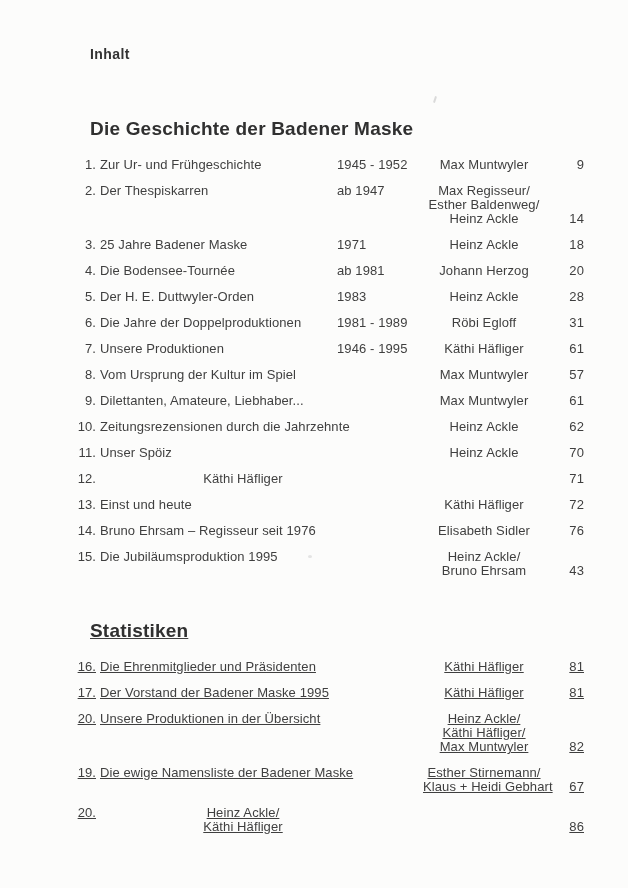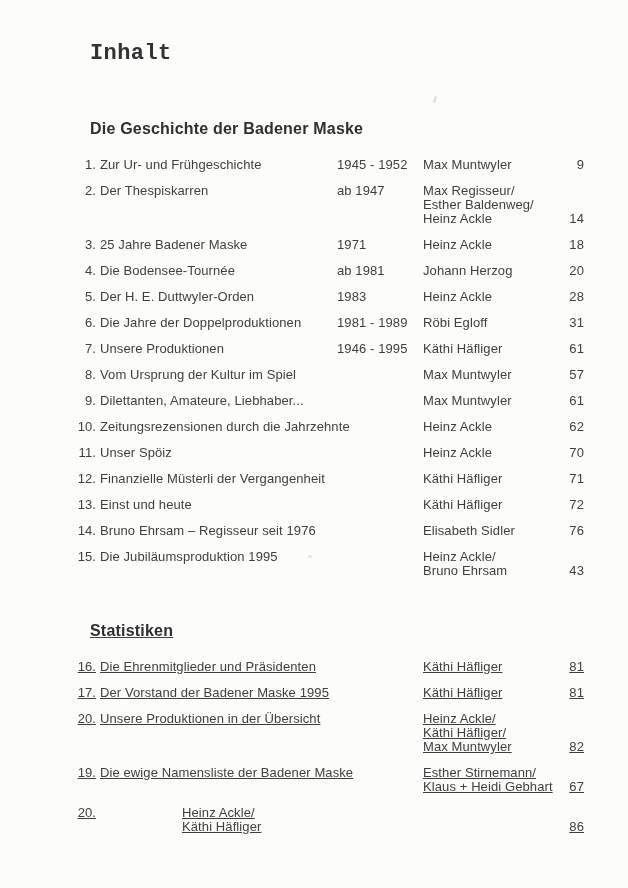--- a/index.html
+++ b/index.html
@@ -19,37 +19,36 @@
     width: 628px;
     height: 888px;
     background: #fcfcfb;
   }
   .content {
     display: flow-root;
     padding: 42px 44px 0 76px;
   }
   .page-title {
     margin: 0 0 54px 14px;
-    font-size: 22px;
+    font-size: 14px;
     line-height: 24px;
     font-weight: bold;
     letter-spacing: 0.4px;
     color: #333333;
-    font-family: Liberation Mono, monospace;
   }
   .toc-section {
     display: flow-root;
   }
   .toc-section + .toc-section {
     padding-top: 32px;
     text-decoration: underline;
   }
   .section-heading {
     margin: 0 0 20px 14px;
-    font-size: 16px;
+    font-size: 19px;
     line-height: 18px;
     font-weight: bold;
     letter-spacing: 0.2px;
     color: #303030;
   }
   .rows {
     display: flow-root;
   }
   .row {
     display: flex;
@@ -72,20 +71,21 @@
     white-space: nowrap;
   }
   .date {
     flex: 0 0 86px;
     width: 86px;
     white-space: nowrap;
   }
   .authors {
     flex: 0 0 122px;
     width: 122px;
+    text-align: center;
   }
   .author-line {
     white-space: nowrap;
   }
   .pagenum {
     flex: 1 1 auto;
     text-align: right;
     align-self: flex-end;
     white-space: nowrap;
   }
@@ -229,21 +229,20 @@
     <span class="title">Unser Spöiz</span>
     <span class="date"></span>
     <span class="authors">
                 <div class="author-line">Heinz Ackle</div>
               </span>
     <span class="pagenum">70</span>
   </div>
 
   <div class="row">
     <span class="num">12.</span>
-    <span class="title">Finanzielle Müsterli der Vergangenheit</span>
     <span class="date"></span>
     <span class="authors">
                 <div class="author-line">Käthi Häfliger</div>
               </span>
     <span class="pagenum">71</span>
   </div>
 
   <div class="row">
     <span class="num">13.</span>
     <span class="title">Einst und heute</span>

